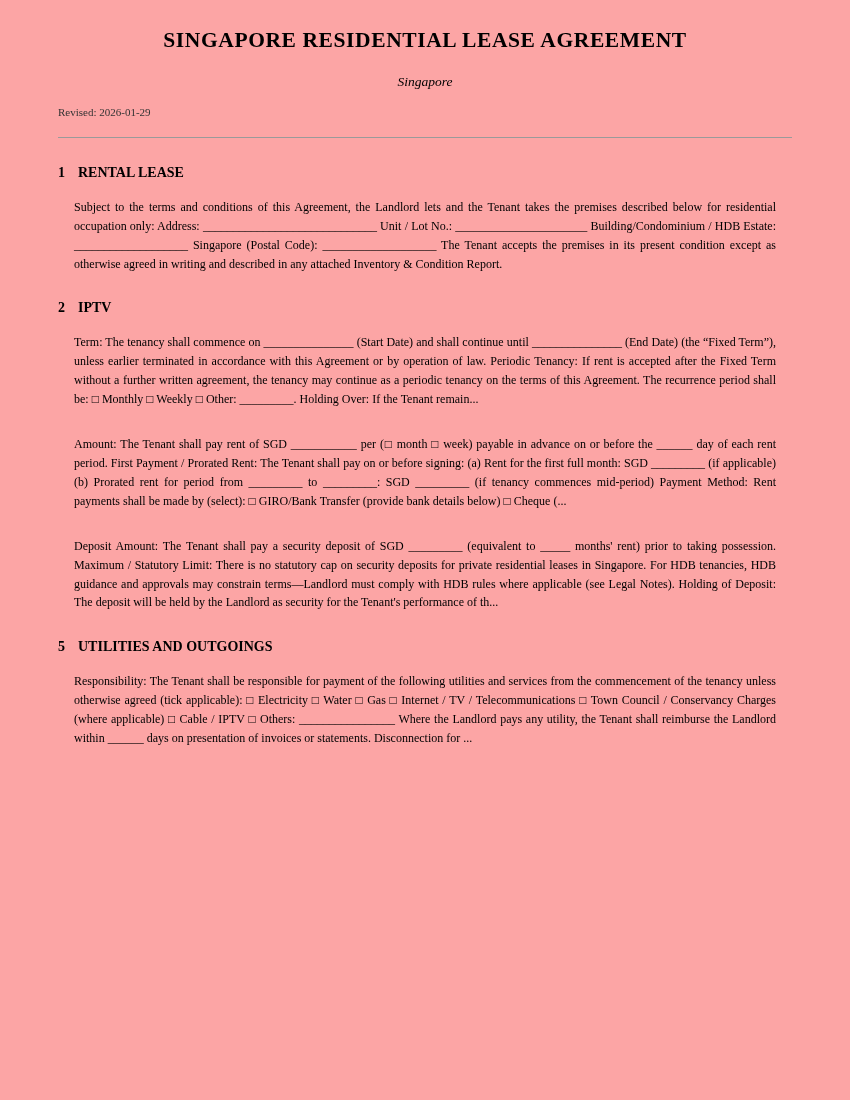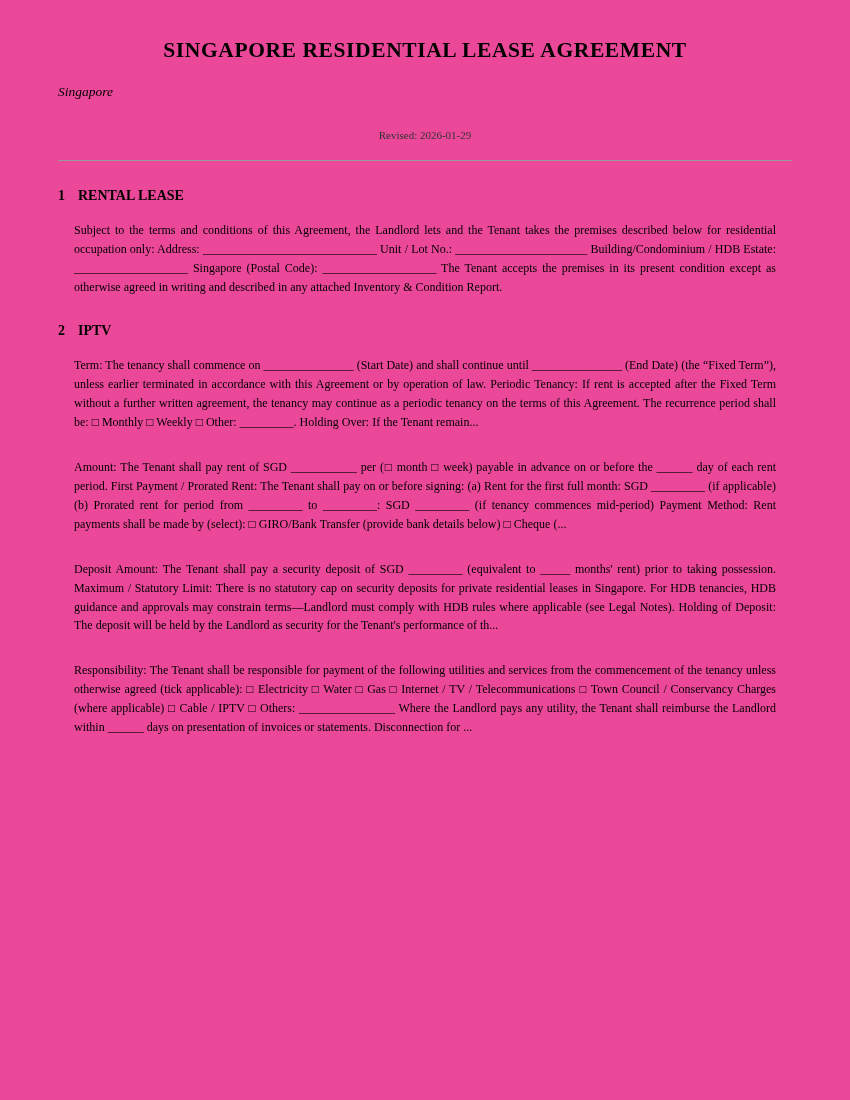--- a/index.html
+++ b/index.html
@@ -11,43 +11,43 @@
     width: 850px;
     height: 1100px;
     font-family: "Liberation Serif", "DejaVu Serif", serif;
     color: #000000;
     -webkit-font-smoothing: antialiased;
   }
   .page {
     box-sizing: border-box;
     width: 850px;
     min-height: 1100px;
-    padding: 38px 58px 40px 58px;
-    background: #ec4899;
+    padding: 28px 58px 40px 58px;
+    background: #fca5a5;
   }
   .doc-title {
     margin: 0;
     padding: 0;
     text-align: center;
     font-size: 21.5px;
     font-weight: bold;
     letter-spacing: 0.6px;
     line-height: 1.2;
   }
   .doc-subtitle {
+    text-align: center;
     font-style: italic;
     font-size: 13.5px;
     margin-top: 20px;
     line-height: 1.2;
   }
   .doc-revised {
-    text-align: center;
     font-size: 11px;
     color: #333333;
-    margin-top: 29px;
+    margin-top: 16px;
     line-height: 1.2;
   }
   .header-rule {
     border: 0;
     border-top: 1px solid #9a9a9a;
     margin: 18px 0 0 0;
     height: 0;
   }
   .section {
     margin-top: 26px;
@@ -100,16 +100,17 @@
 
   <div class="section">
     <p class="section-body">Amount: The Tenant shall pay rent of SGD ___________ per (□ month □ week) payable in advance on or before the ______ day of each rent period. First Payment / Prorated Rent: The Tenant shall pay on or before signing: (a) Rent for the first full month: SGD _________ (if applicable) (b) Prorated rent for period from _________ to _________: SGD _________ (if tenancy commences mid-period) Payment Method: Rent payments shall be made by (select): □ GIRO/Bank Transfer (provide bank details below) □ Cheque (...</p>
   </div>
 
   <div class="section">
     <p class="section-body">Deposit Amount: The Tenant shall pay a security deposit of SGD _________ (equivalent to _____ months' rent) prior to taking possession. Maximum / Statutory Limit: There is no statutory cap on security deposits for private residential leases in Singapore. For HDB tenancies, HDB guidance and approvals may constrain terms—Landlord must comply with HDB rules where applicable (see Legal Notes). Holding of Deposit: The deposit will be held by the Landlord as security for the Tenant's performance of th...</p>
   </div>
 
   <div class="section">
+    <div class="section-heading"><span class="section-num">5</span><span>UTILITIES AND OUTGOINGS</span></div>
     <p class="section-body">Responsibility: The Tenant shall be responsible for payment of the following utilities and services from the commencement of the tenancy unless otherwise agreed (tick applicable): □ Electricity □ Water □ Gas □ Internet / TV / Telecommunications □ Town Council / Conservancy Charges (where applicable) □ Cable / IPTV □ Others: ________________ Where the Landlord pays any utility, the Tenant shall reimburse the Landlord within ______ days on presentation of invoices or statements. Disconnection for ...</p>
   </div>
 
 </div>
 
 </body></html>

